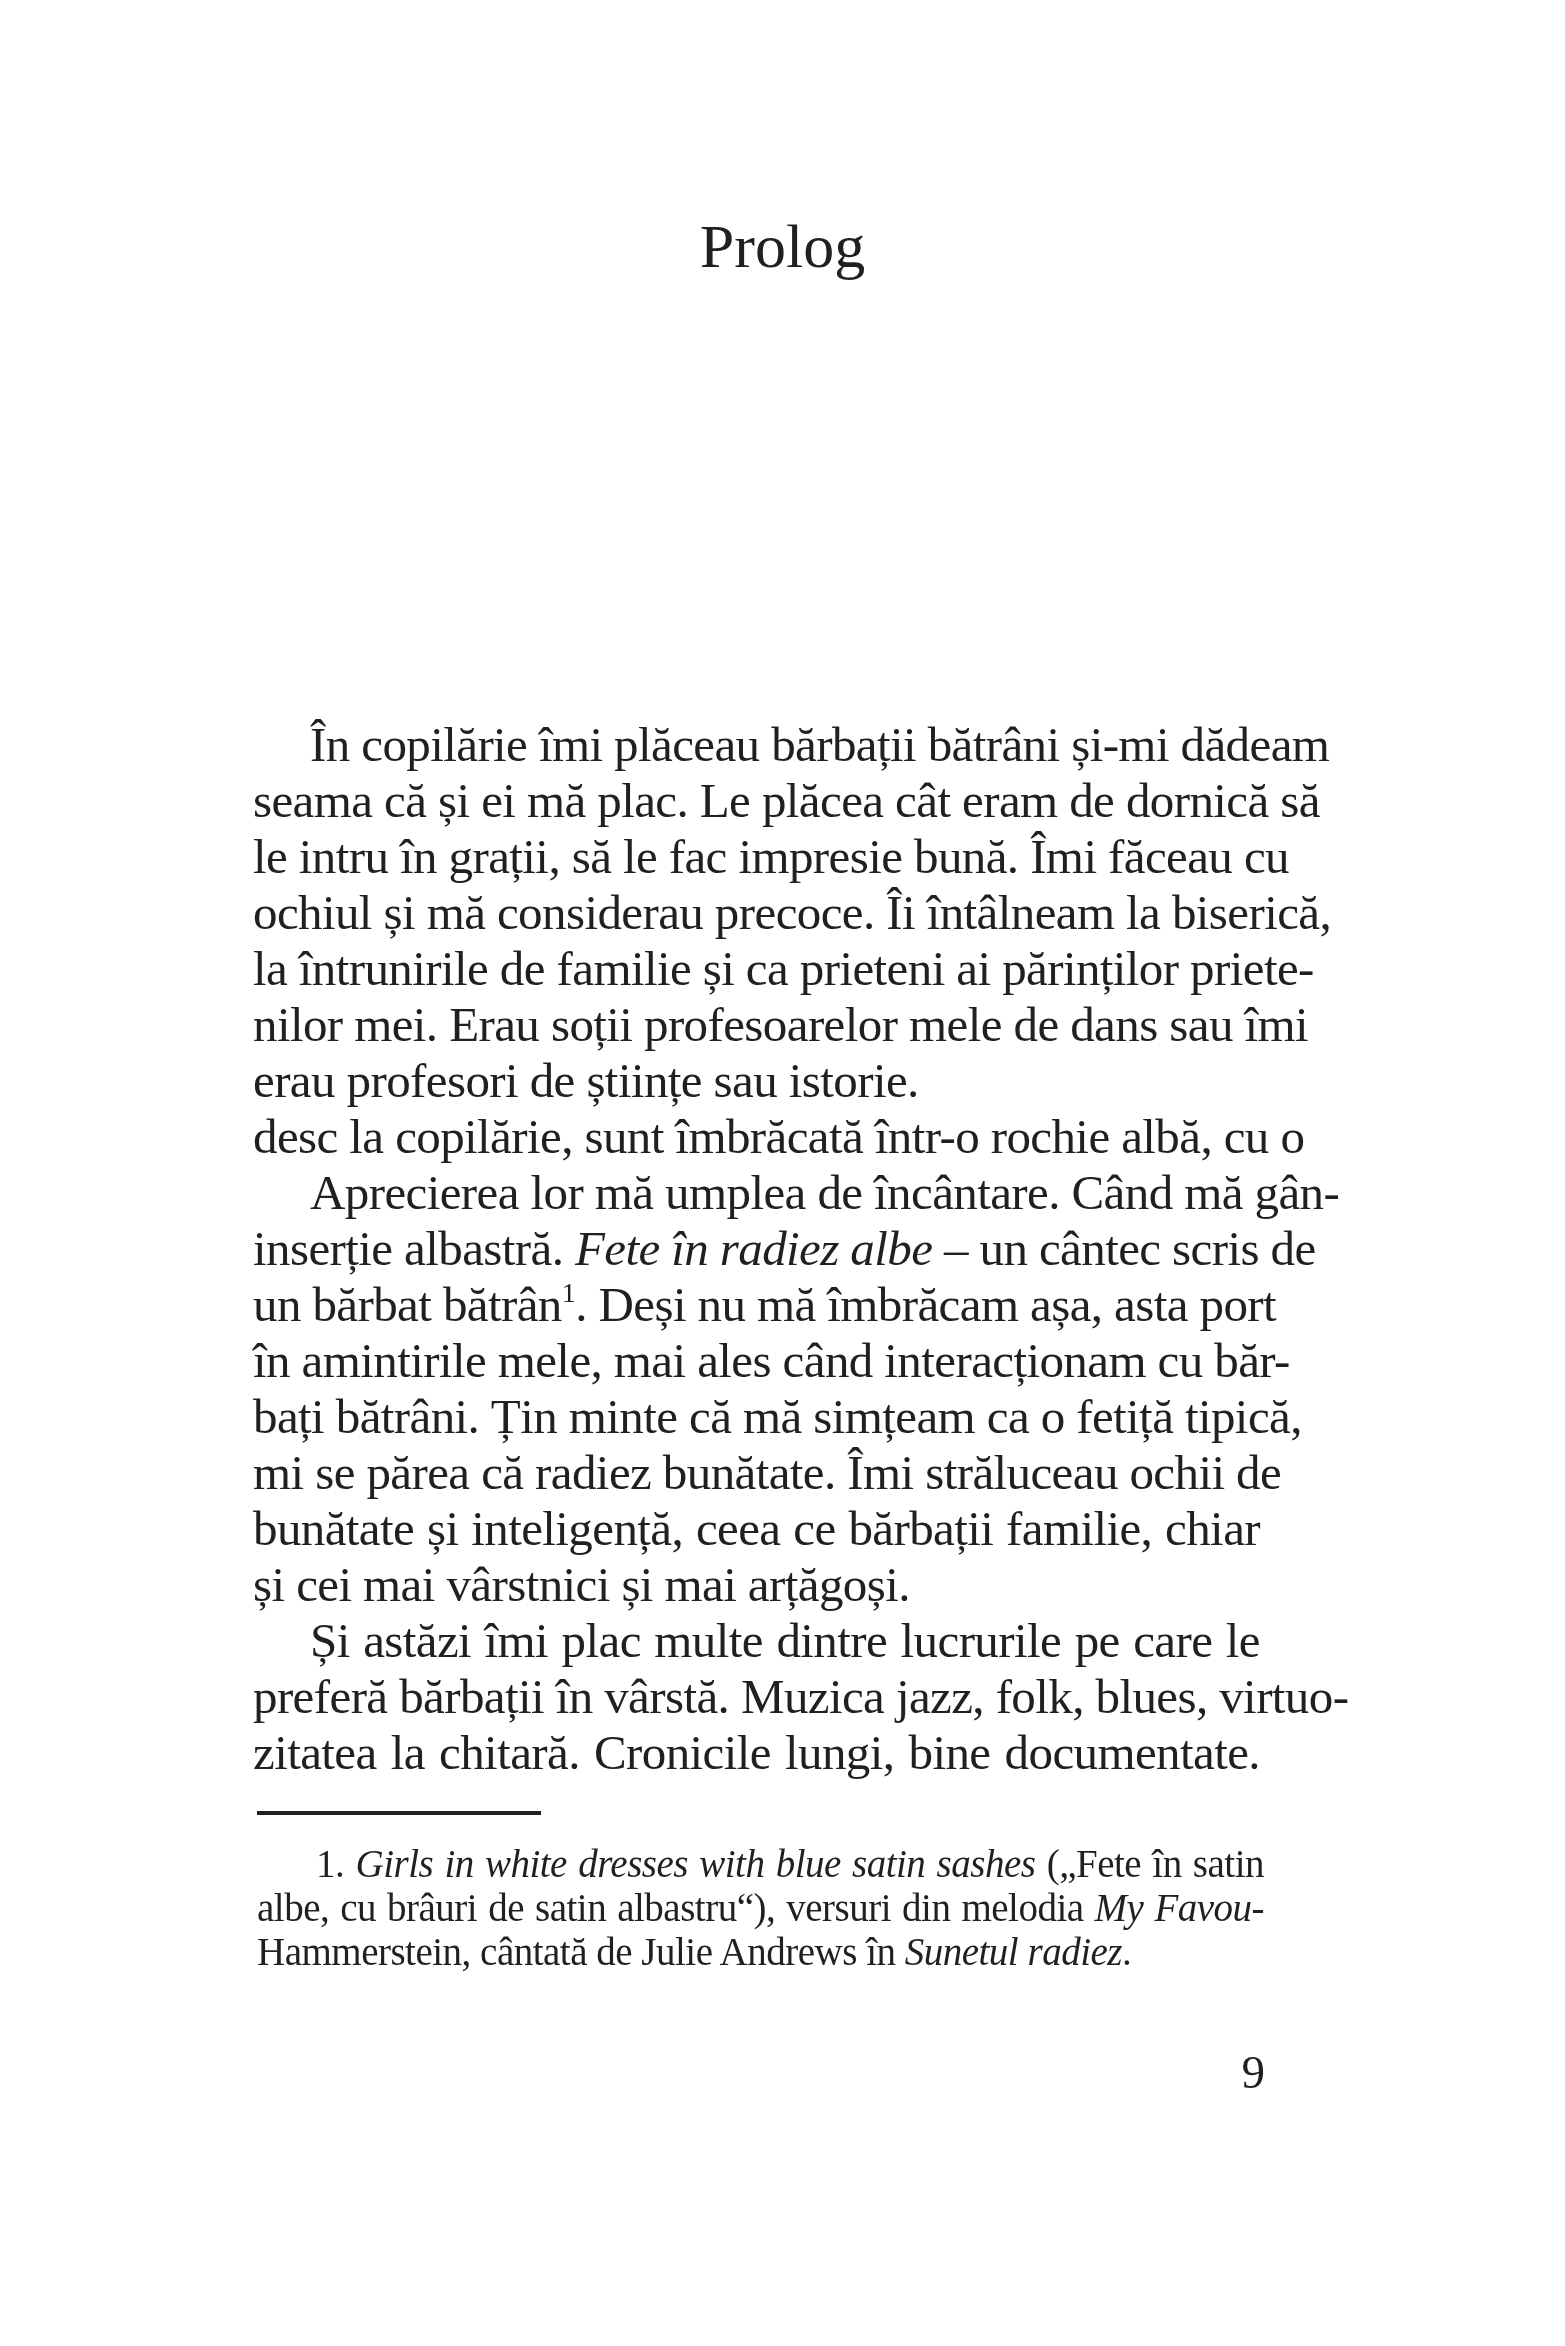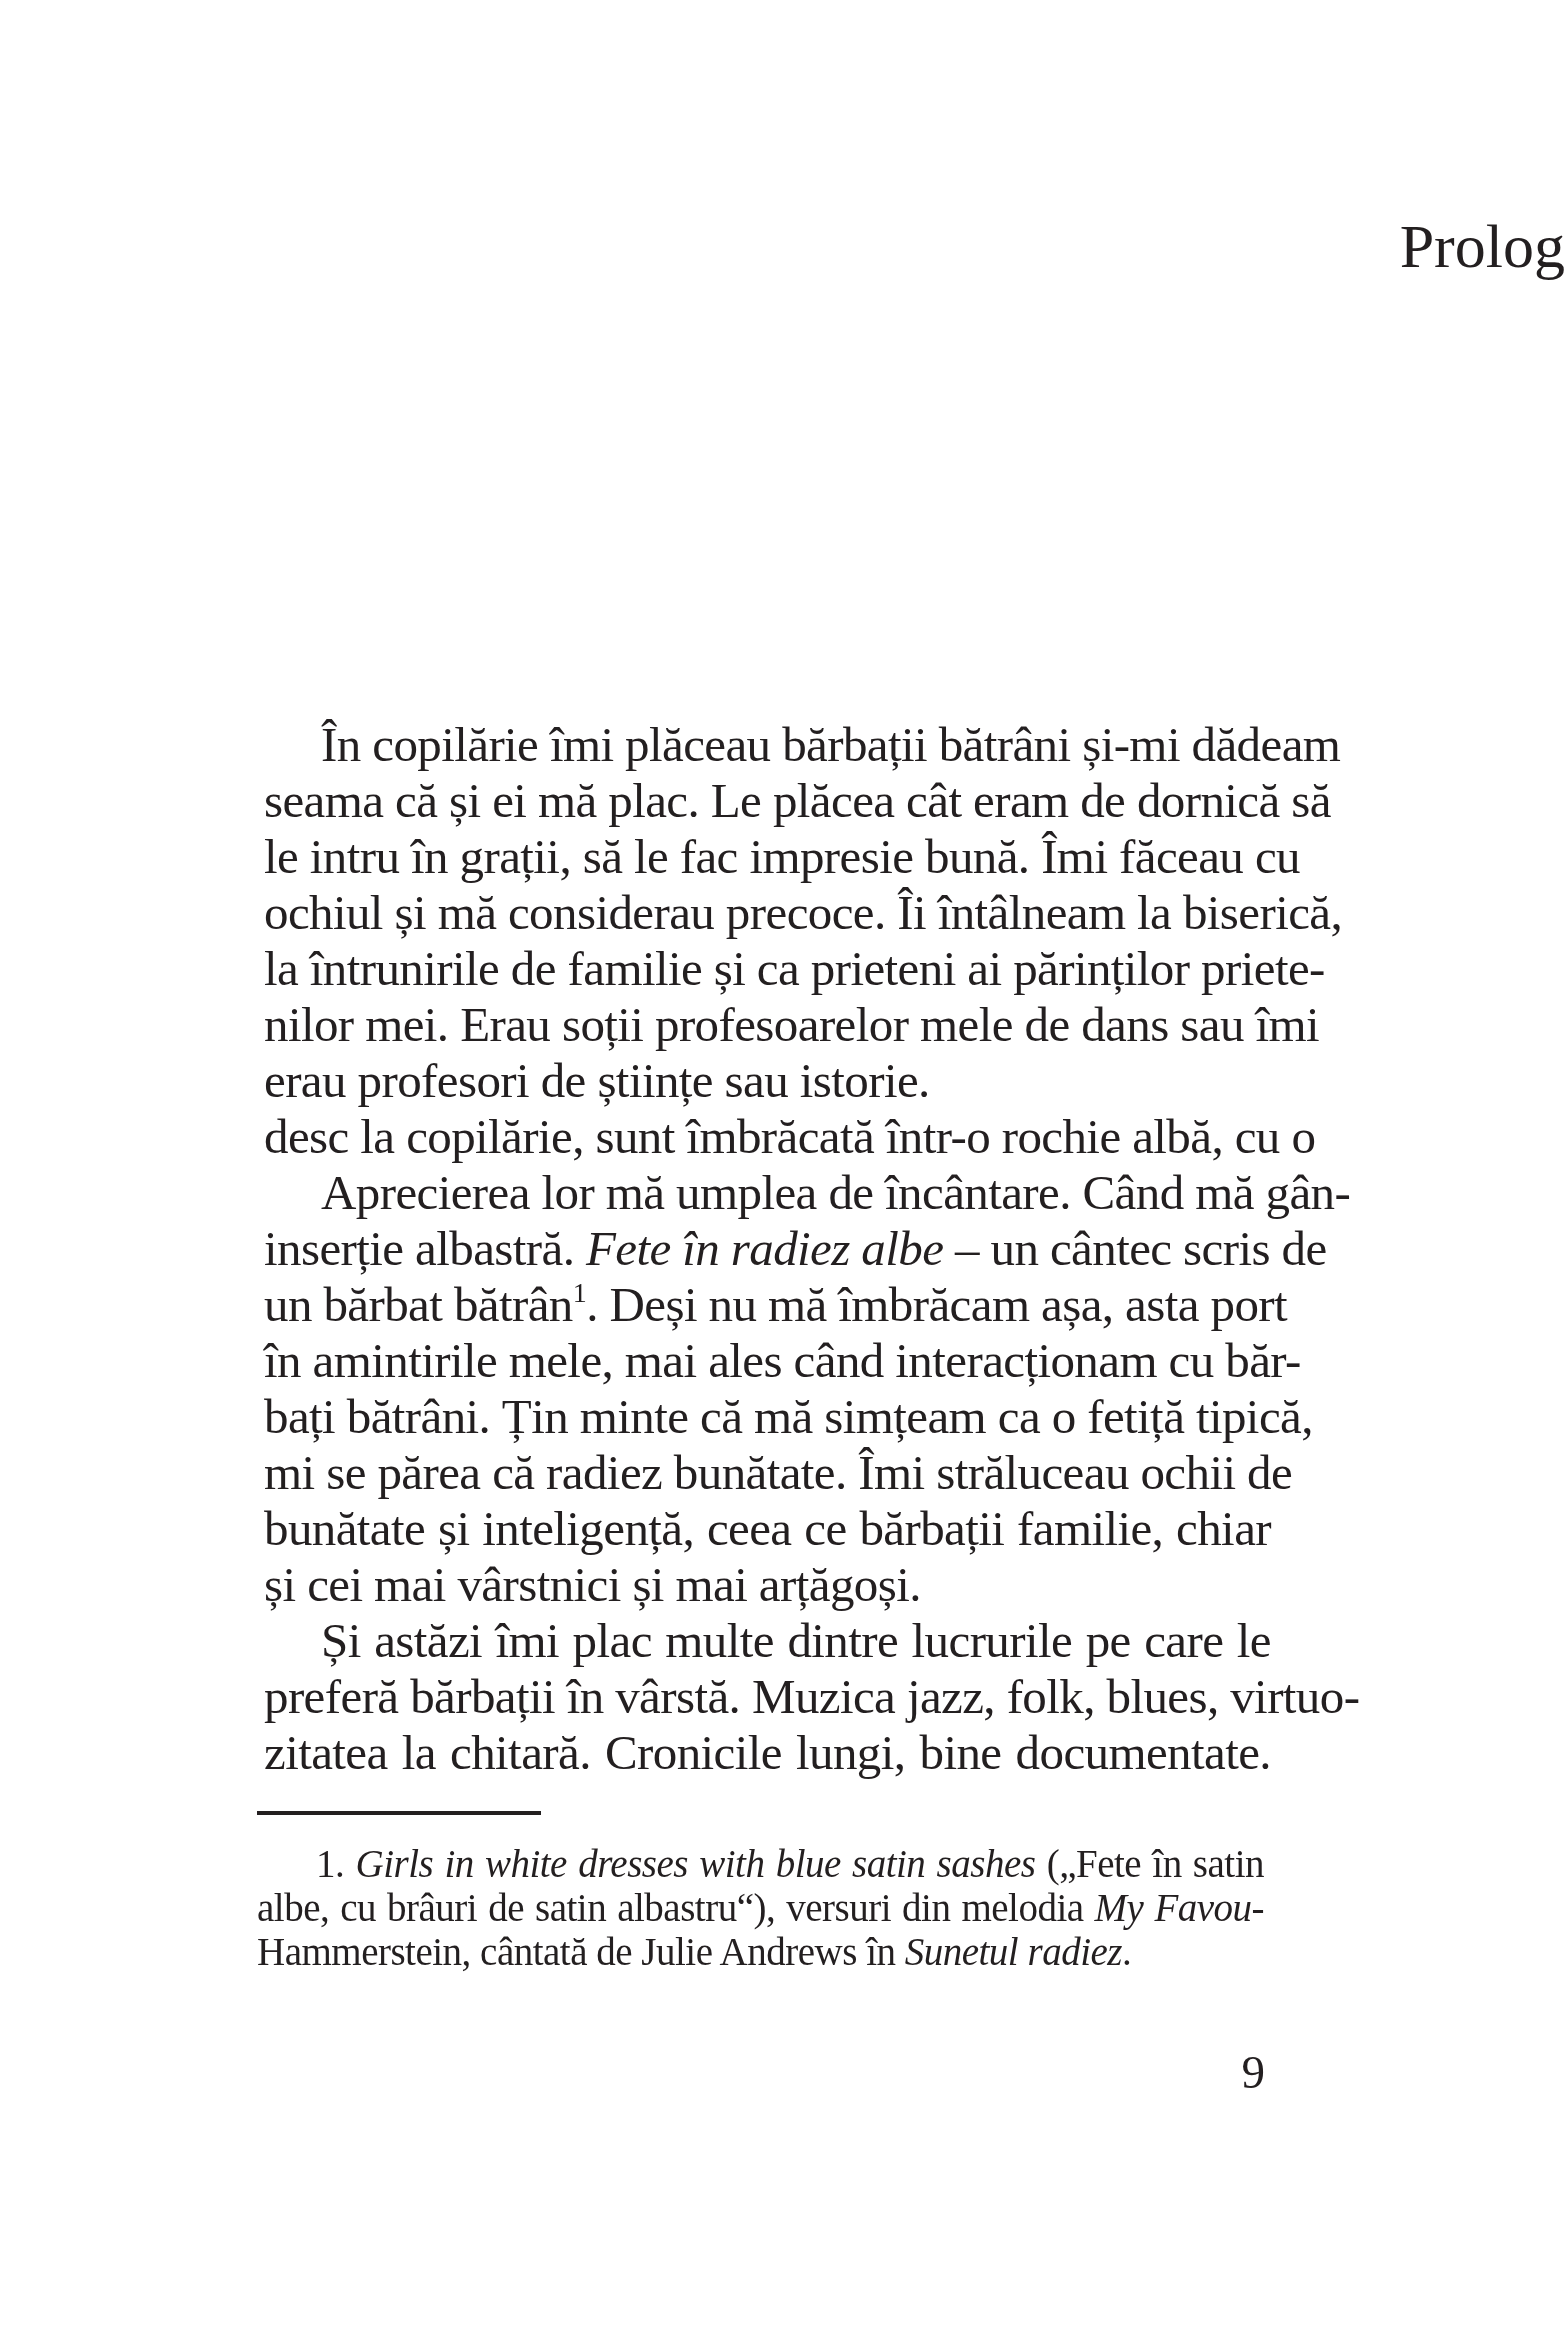--- a/index.html
+++ b/index.html
@@ -13,29 +13,29 @@
       position: relative;
       overflow: hidden;
       color: #231f20;
       font-family: "Liberation Serif", "DejaVu Serif", serif;
     }
     .title {
       position: absolute;
       left: 0;
       width: 1565px;
       top: 210px;
-      text-align: right;
+      text-align: center;
       font-size: 62px;
       line-height: 72px;
       margin: 0;
       font-weight: normal;
     }
     .body-text {
       position: absolute;
-      left: 264px;
+      left: 253px;
       width: 1007px;
       top: 717px;
     }
     .line {
       display: block;
       height: 56px;
       line-height: 56px;
       font-size: 49px;
       white-space: nowrap;
       text-align: justify;

